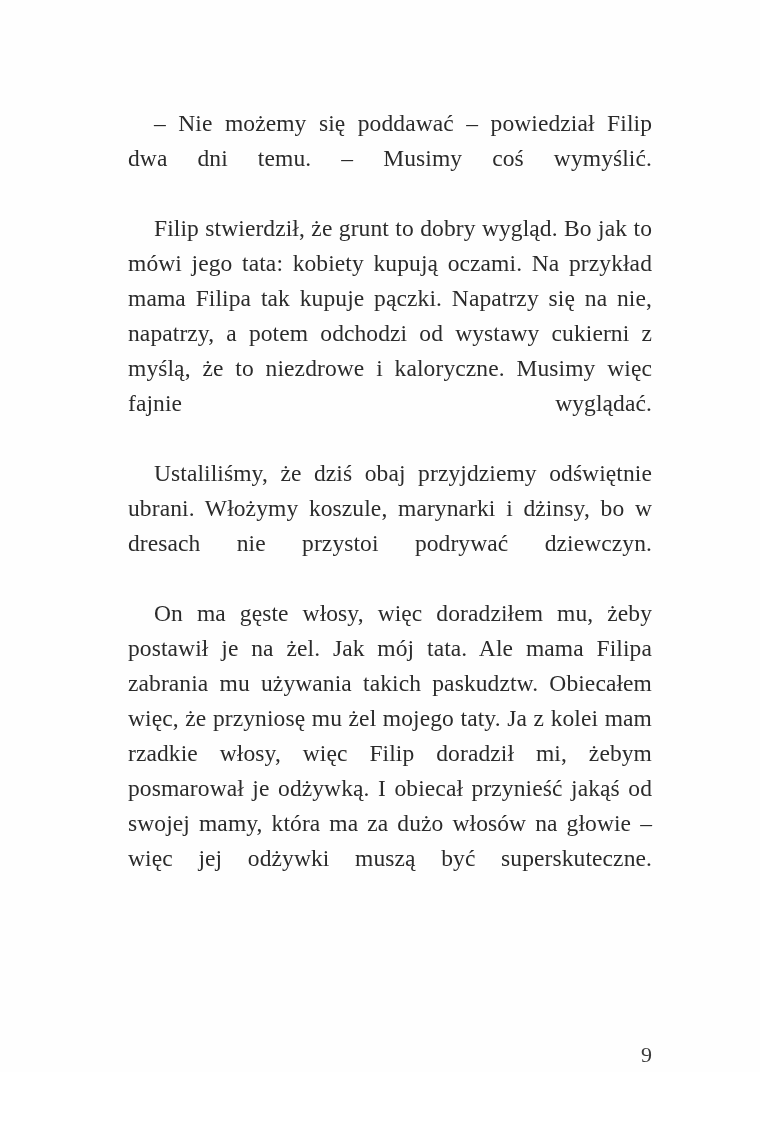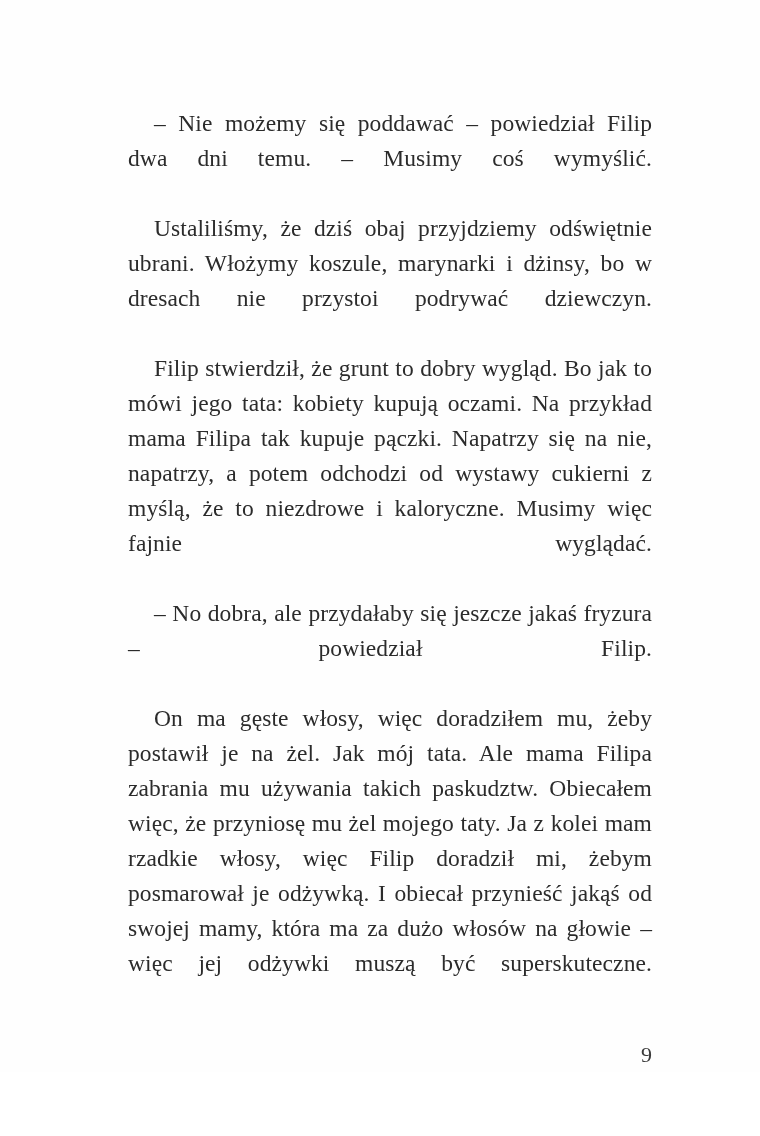--- a/index.html
+++ b/index.html
@@ -66,21 +66,20 @@
     font-family: "Liberation Serif", "DejaVu Serif", serif;
   }
 </style>
 </head>
 <body>
 
 <div id="page">
 
   <div id="text-block">
     <p class="para">– Nie możemy się poddawać – powiedział Filip dwa dni temu. – Musimy coś wymyślić.</p>
+    <p class="para">Filip stwierdził, że grunt to dobry wygląd. Bo jak to mówi jego tata: kobiety kupują oczami. Na przykład mama Filipa tak kupuje pączki. Napatrzy się na nie, napatrzy, a potem odchodzi od wystawy cukierni z myślą, że to niezdrowe i kaloryczne. Musimy więc fajnie wyglądać.</p>
     <p class="para">Ustaliliśmy, że dziś obaj przyjdziemy odświętnie ubrani. Włożymy koszule, marynarki i dżinsy, bo w dresach nie przystoi podrywać dziewczyn.</p>
-    <p class="para">Filip stwierdził, że grunt to dobry wygląd. Bo jak to mówi jego tata: kobiety kupują oczami. Na przykład mama Filipa tak kupuje pączki. Napatrzy się na nie, napatrzy, a potem odchodzi od wystawy cukierni z myślą, że to niezdrowe i kaloryczne. Musimy więc fajnie wyglądać.</p>
-    <p class="para">– No dobra, ale przydałaby się jeszcze jakaś fryzura – powiedział Filip.</p>
     <p class="para">On ma gęste włosy, więc doradziłem mu, żeby postawił je na żel. Jak mój tata. Ale mama Filipa zabrania mu używania takich paskudztw. Obiecałem więc, że przyniosę mu żel mojego taty. Ja z kolei mam rzadkie włosy, więc Filip doradził mi, żebym posmarował je odżywką. I obiecał przynieść jakąś od swojej mamy, która ma za dużo włosów na głowie – więc jej odżywki muszą być superskuteczne.</p>
   </div>
 
   <div id="page-number">9</div>
 
 </div>
 
 </body></html>

